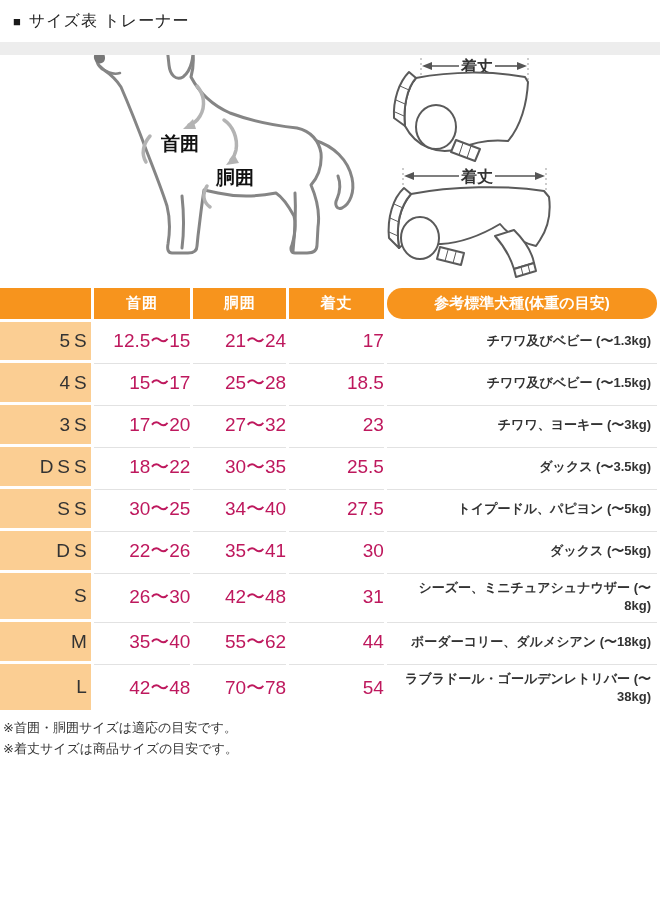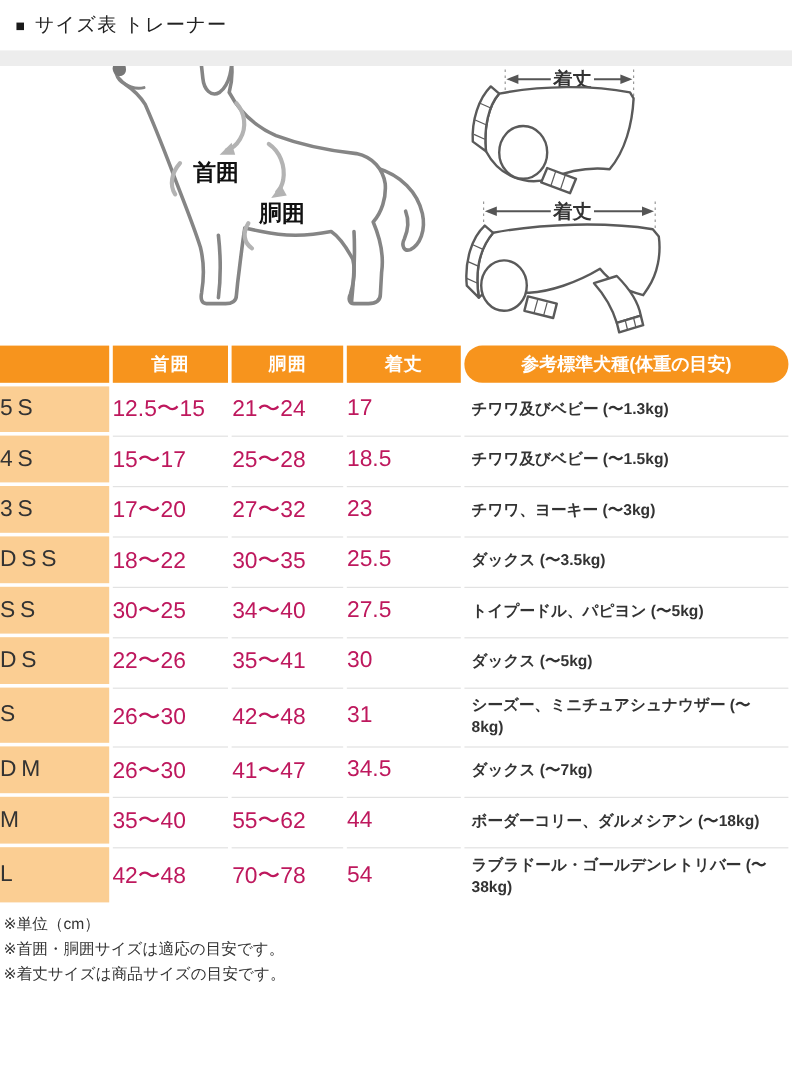--- a/index.html
+++ b/index.html
@@ -18,21 +18,21 @@
   
   table.size-table{
     border-collapse:separate;border-spacing:3px;table-layout:fixed;
     width:663px;margin:-3px 0 0 -3px;
   }
   th{
     background:var(--header-bg,#F7941D);color:#fff;font-size:15px;font-weight:bold;
     height:31px;padding:0;text-align:center;letter-spacing:1px;
   }
   th.breed-h{letter-spacing:0;border-radius:15px;}
-  td{padding:0;text-align:left;vertical-align:middle;margin-top:48px;}
+  td{padding:0;text-align:right;vertical-align:middle;margin-top:48px;}
   td.size-cell{
     background:var(--size-bg,#FBCE93);font-size:19px;color:#333;
     letter-spacing:4px;height:38px;
   }
   td.num-cell{background:#fff;font-size:19px;color:#be185d;height:38px;}
   td.breed-cell{background:#fff;font-size:13px;color:#333;line-height:1.35;padding:5px 6px;font-weight:bold;}
   tr.rowline td.num-cell, tr.rowline td.breed-cell{border-top:1px solid #e2e2e2;}
   
   .footnotes{padding:6px 0 0 3px;}
   .footnotes p{margin:0 0 2px 0;font-size:13px;color:#333;line-height:1.45;}
@@ -230,40 +230,32 @@
     <td class="breed-cell">ダックス (〜5kg)</td>
   </tr>
       <tr class="rowline">
     <td class="size-cell">S</td>
     <td class="num-cell">26〜30</td>
     <td class="num-cell">42〜48</td>
     <td class="num-cell">31</td>
     <td class="breed-cell">シーズー、ミニチュアシュナウザー (〜8kg)</td>
   </tr>
       <tr class="rowline">
-    <td class="size-cell">DM</td>
-    <td class="num-cell">26〜30</td>
-    <td class="num-cell">41〜47</td>
-    <td class="num-cell">34.5</td>
-    <td class="breed-cell">ダックス (〜7kg)</td>
-  </tr>
-      <tr class="rowline">
     <td class="size-cell">M</td>
     <td class="num-cell">35〜40</td>
     <td class="num-cell">55〜62</td>
     <td class="num-cell">44</td>
     <td class="breed-cell">ボーダーコリー、ダルメシアン (〜18kg)</td>
   </tr>
       <tr class="rowline">
     <td class="size-cell">L</td>
     <td class="num-cell">42〜48</td>
     <td class="num-cell">70〜78</td>
     <td class="num-cell">54</td>
     <td class="breed-cell">ラブラドール・ゴールデンレトリバー (〜38kg)</td>
   </tr>
     </tbody>
 </table>
 
 <div class="footnotes">
-  <p>※単位（cm）</p>
   <p>※首囲・胴囲サイズは適応の目安です。</p>
   <p>※着丈サイズは商品サイズの目安です。</p>
 </div>
 
 </body></html>

